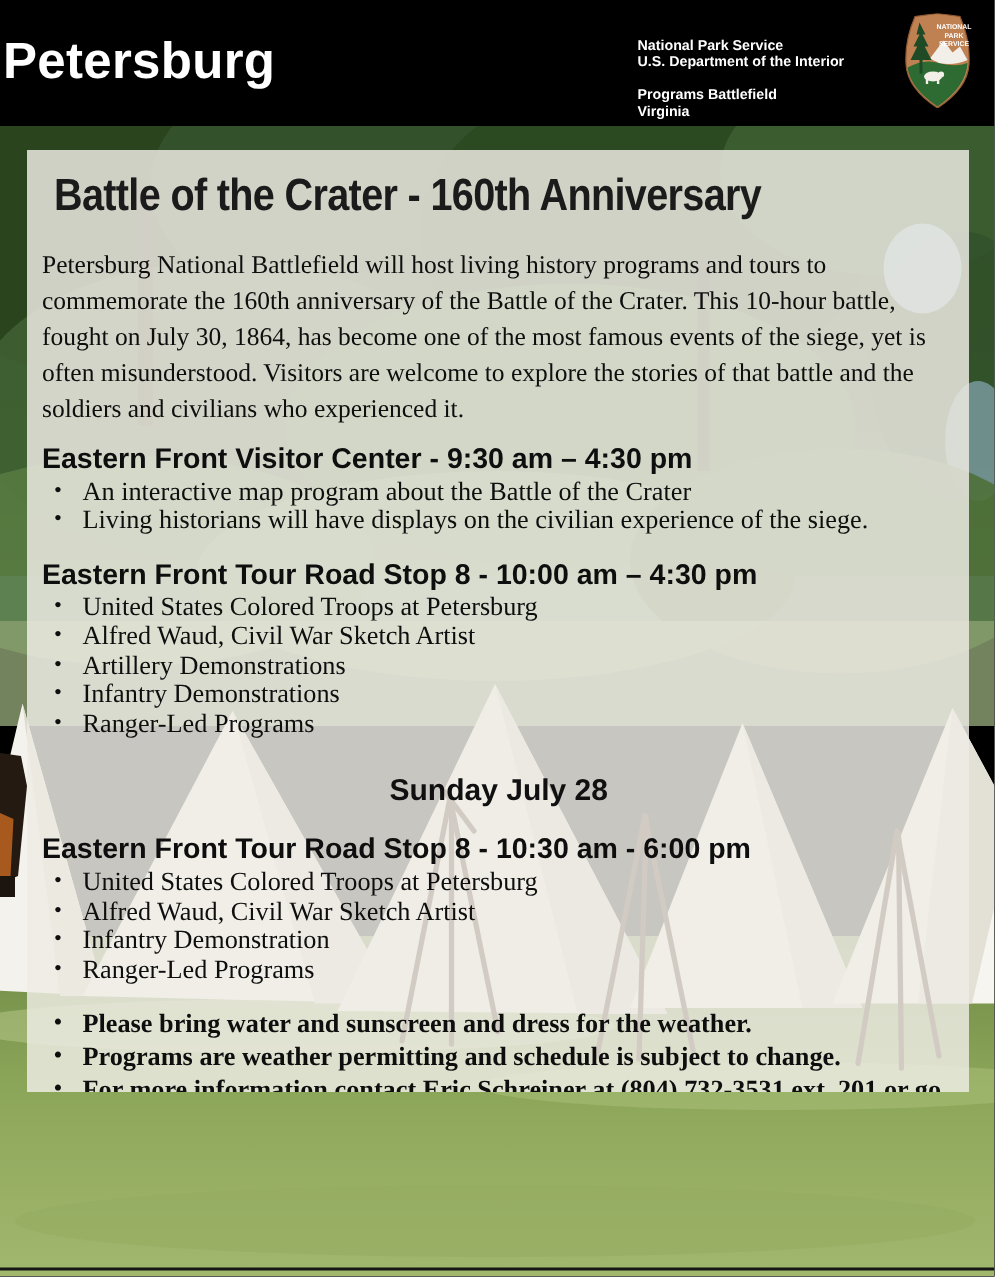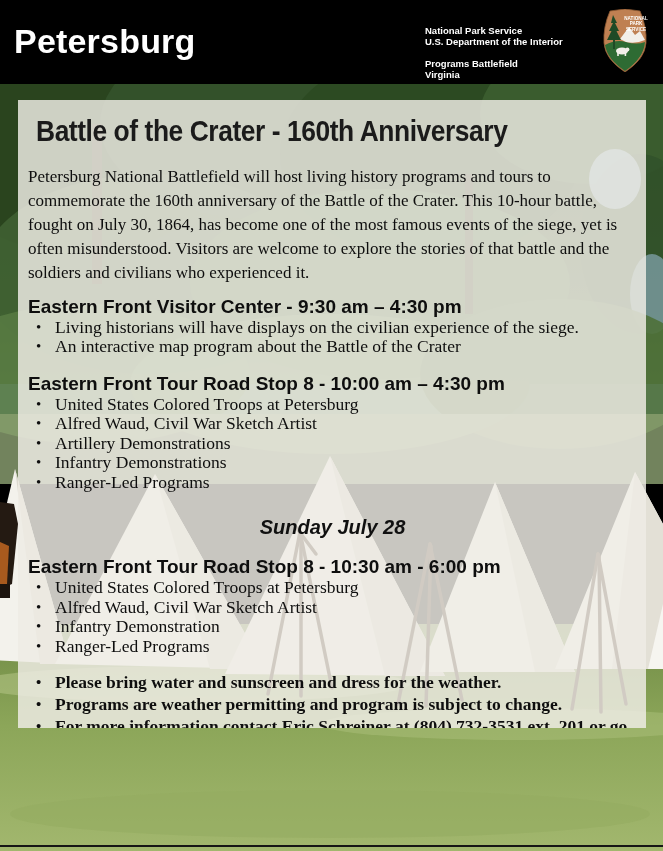--- a/index.html
+++ b/index.html
@@ -5,21 +5,21 @@
   * { margin:0; padding:0; box-sizing:border-box; }
   html,body { background:#555; }
   .page {
     position:relative; width:663px; height:851px; overflow:hidden;
     background:#000; font-family:"Liberation Sans", sans-serif;
   }
 
   
   .masthead { position:absolute; top:0; left:0; width:663px; height:84px; background:#000; z-index:5; }
   .park-name {
-    position:absolute; left:14px; top:24px; color:#fff;
+    position:absolute; left:2px; top:24px; color:#fff;
     font-size:34px; font-weight:700; letter-spacing:0.2px; line-height:1;
   }
   .agency-block {
     position:absolute; left:425px; top:25px; color:#fff;
     font-size:9.5px; font-weight:700; line-height:11px;
   }
   .agency-block .grp { margin-bottom:11px; }
   .logo-wrap { position:absolute; left:602px; top:9px; width:46px; height:63px; }
 
   
@@ -38,21 +38,21 @@
     margin:2px 0 15px 8px;
   }
   .intro {
     font-family:"Liberation Serif", serif; font-size:17px; line-height:24px;
     margin:16px 2px 10px 0;
   }
   .day-heading {
     font-size:20px; font-weight:700; color:#101010; text-align:center;
     margin:14px 0 16px;
   }
-  .day-heading.sunday { margin:24px 0 16px;font-style:italic; }
+  .day-heading.sunday { margin:24px 0 16px; }
   .event h3 {
     font-family:Liberation Sans, sans-serif; font-size:19px; font-weight:700;
     line-height:23px; margin:0;
   }
   ul.bullets { list-style:none; margin:0 0 15px 0; }
   ul.bullets li {
     position:relative; font-family:"Liberation Serif", serif;
     font-size:17.5px; line-height:19.5px; padding-left:27px;
   }
   ul.bullets li::before {
@@ -183,22 +183,22 @@
   <main class="panel">
     <h1 class="flyer-title">Battle of the Crater - 160th Anniversary</h1>
 
     <p class="intro">Petersburg National Battlefield will host living history programs and tours to commemorate the 160th anniversary of the Battle of the Crater. This 10-hour battle, fought on July 30, 1864, has become one of the most famous events of the siege, yet is often misunderstood. Visitors are welcome to explore the stories of that battle and the soldiers and civilians who experienced it.</p>
 
     <section>
 
       <div class="event">
         <h3>Eastern Front Visitor Center - 9:30 am – 4:30 pm</h3>
         <ul class="bullets">
+          <li>An interactive map program about the Battle of the Crater</li>
           <li>Living historians will have displays on the civilian experience of the siege.</li>
-          <li>An interactive map program about the Battle of the Crater</li>
         </ul>
       </div>
 
       <div class="event">
         <h3>Eastern Front Tour Road Stop 8 - 10:00 am – 4:30 pm</h3>
         <ul class="bullets">
           <li>United States Colored Troops at Petersburg</li>
           <li>Alfred Waud, Civil War Sketch Artist</li>
           <li>Artillery Demonstrations</li>
           <li>Infantry Demonstrations</li>
@@ -216,21 +216,21 @@
           <li>United States Colored Troops at Petersburg</li>
           <li>Alfred Waud, Civil War Sketch Artist</li>
           <li>Infantry Demonstration</li>
           <li>Ranger-Led Programs</li>
         </ul>
       </div>
     </section>
 
     <ul class="notes">
       <li>Please bring water and sunscreen and dress for the weather.</li>
-      <li>Programs are weather permitting and program is subject to change.</li>
+      <li>Programs are weather permitting and schedule is subject to change.</li>
       <li>For more information contact Eric Schreiner at (804) 732-3531 ext. 201 or go to our website nps.gov/pete</li>
     </ul>
   </main>
 
   <div class="footer-rule"></div>
   <div class="footer-strip">
     
   </div>
 
 </div>

